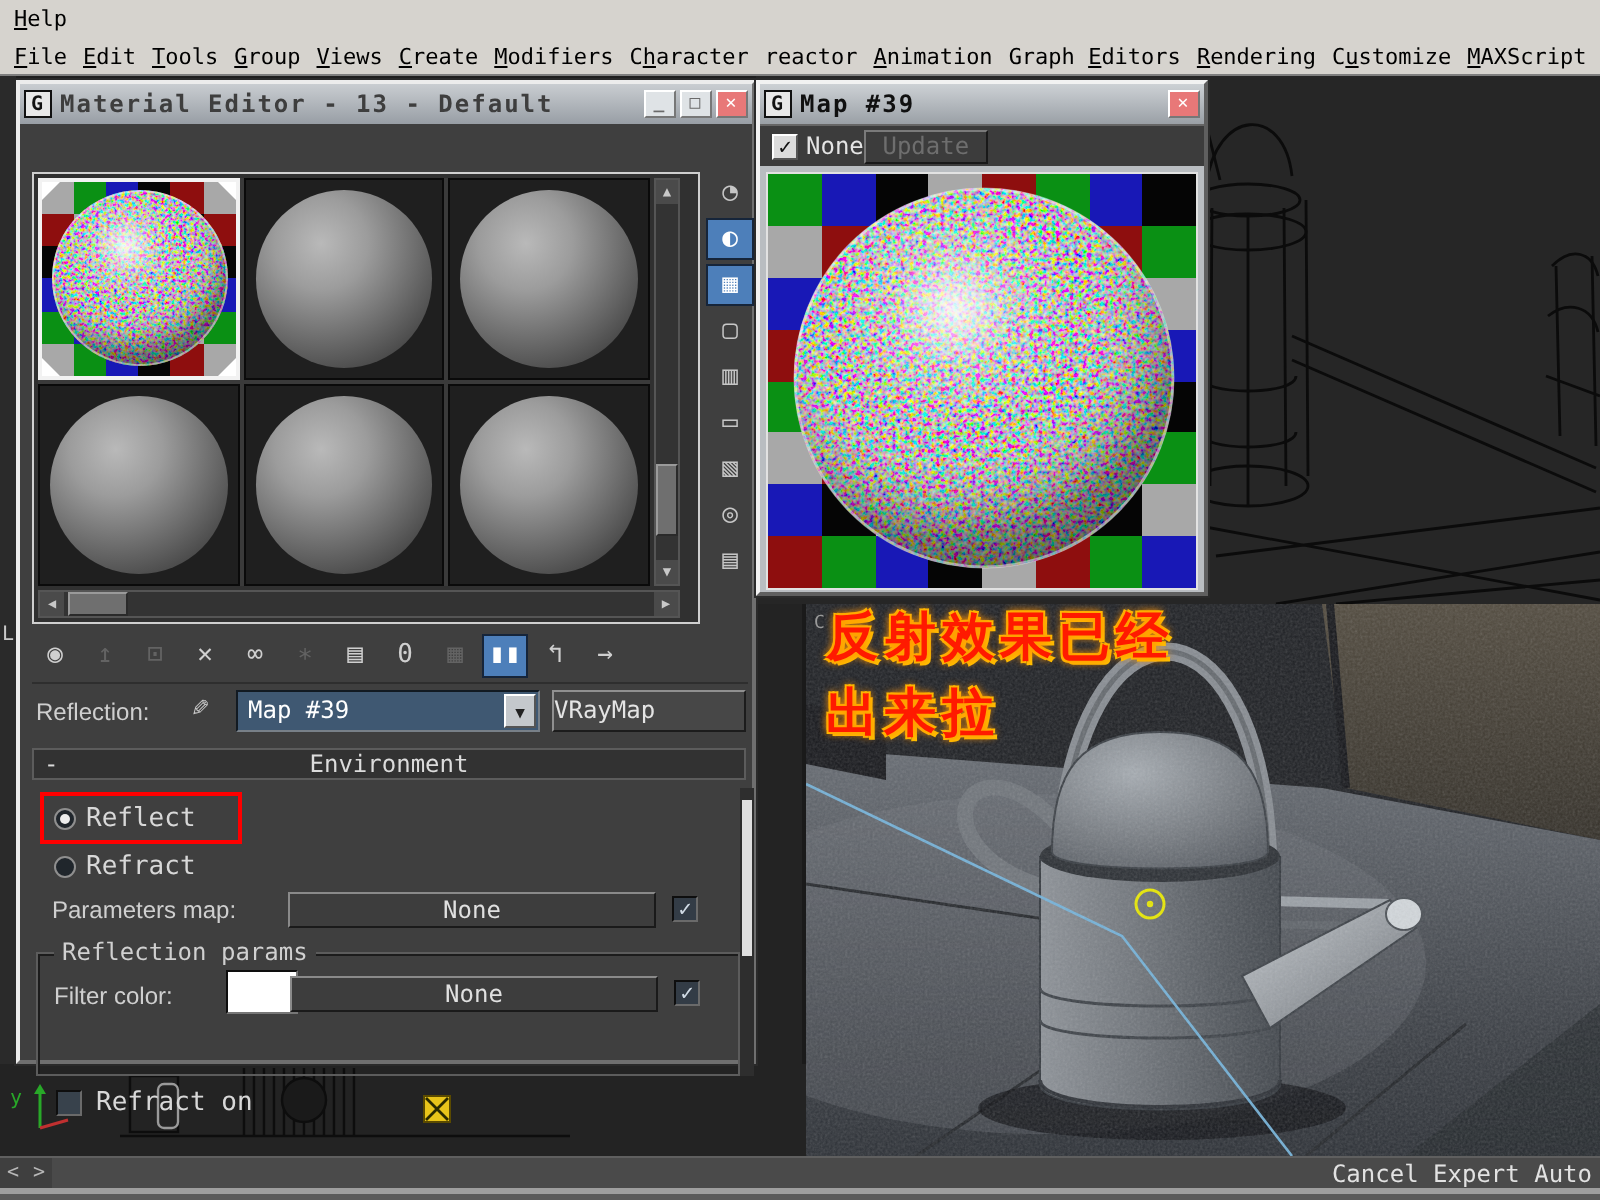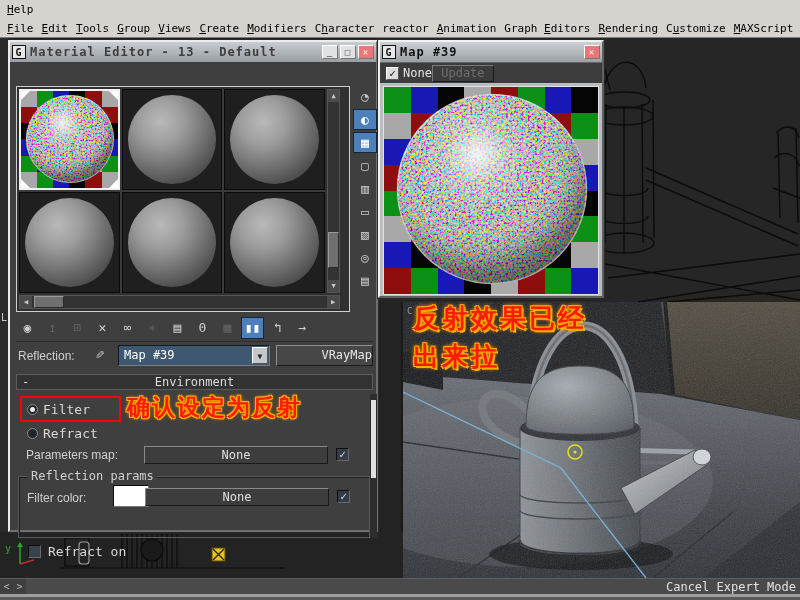--- a/index.html
+++ b/index.html
@@ -61,21 +61,21 @@
   .tbtn{min-width:23px;height:22px;display:flex;align-items:center;justify-content:center;color:#cfcfcf;font-size:13px}
   .tbtn.disabled{color:#636363}
   .tbtn.active{background:#4d7fba;color:#fff;border:1px solid #16253a}
 
   #refl-row{left:0;top:264px;width:370px;height:26px}
   .lbl{font-family:"Liberation Sans",sans-serif;font-size:12px;color:#cfcfcf}
   #refl-label{position:absolute;left:8px;top:5px}
   #pick-icon{position:absolute;left:86px;top:2px;color:#c8c8c8;font-size:14px;transform:scaleX(-1)}
   #map-slot{position:absolute;left:108px;top:1px;width:152px;height:21px;background:#3f5872;border:1px solid;border-color:#121a22 #788088 #788088 #121a22;color:#fff;font-size:12px;line-height:19px;padding-left:5px}
   #map-slot .drop{position:absolute;right:1px;top:1px;width:16px;height:17px;background:#c4c8cc;color:#222;font-size:8px;text-align:center;line-height:17px;border:1px solid;border-color:#fff #555 #555 #fff}
-  #vray-btn{position:absolute;left:266px;top:1px;width:97px;height:21px;background:#474747;border:1px solid;border-color:#909090 #1c1c1c #1c1c1c #909090;color:#e4e4e4;font-size:12px;text-align:right;line-height:19px}
+  #vray-btn{position:absolute;left:266px;top:1px;width:97px;height:21px;background:#474747;border:1px solid;border-color:#909090 #1c1c1c #1c1c1c #909090;color:#e4e4e4;font-size:12px;text-align:left;line-height:19px}
 
   #param-hdr{left:6px;top:294px;width:357px;height:16px;background:#323232;border:1px solid #5c5c5c;color:#dcdcdc;font-size:12px;line-height:14px;text-align:center}
   #param-hdr .minus{position:absolute;left:5px}
 
   #reflect-box{left:10px;top:316px;width:101px;height:26px;border:2px solid #ff0000;display:flex;align-items:center;gap:5px;padding-left:5px}
   .radio{width:11px;height:11px;border-radius:50%;background:#20262c;border:1px solid #8f8f8f;position:relative;flex:none}
   .radio.sel::after{content:"";position:absolute;inset:2px;border-radius:50%;background:#ececec}
   .ptxt{color:#d8d8d8;font-size:13px}
   #refract-row{left:17px;top:346px;display:flex;align-items:center;gap:5px}
   #anno-confirm{left:117px;top:312px;font:bold 23px "Liberation Sans",sans-serif;color:#ff1a00;letter-spacing:2px;white-space:nowrap;
@@ -414,23 +414,22 @@
       <div id="vray-btn">VRayMap</div>
     </div>
 
     <div class="abs" id="param-hdr">
       <span class="minus">-</span>
       <span>Environment</span>
     </div>
 
     <div class="abs" id="reflect-box">
       <span class="radio sel"></span>
-      <span class="ptxt">Filter</span>
-    </div>
-    <div class="abs" id="anno-confirm">确认设定为反射</div>
+      <span class="ptxt">Reflect</span>
+    </div>
 
     <div class="abs" id="refract-row">
       <span class="radio"></span>
       <span class="ptxt">Refract</span>
     </div>
 
     <div class="abs" id="env-row">
       <span class="lbl" id="env-label">Parameters map:</span>
       <div class="none-btn" id="env-none">None</div>
       <span class="cb" id="env-cb">✓</span>
@@ -558,16 +557,16 @@
 </div>
 
 <div class="bigred" id="anno1">反射效果已经</div>
 <div class="bigred" id="anno2">出来拉</div>
 
 <div class="abs" id="timebar">
   <div id="tslider">
     <div class="tsbtn">&lt;</div>
     <div class="tsbtn">&gt;</div>
   </div>
-  <span id="expert">Cancel Expert Mode</span>
+  <span id="expert">Cancel Expert Auto</span>
 </div>
 <div class="abs" id="strip1"></div>
 <div class="abs" id="strip2"></div>
 
 </body></html>

